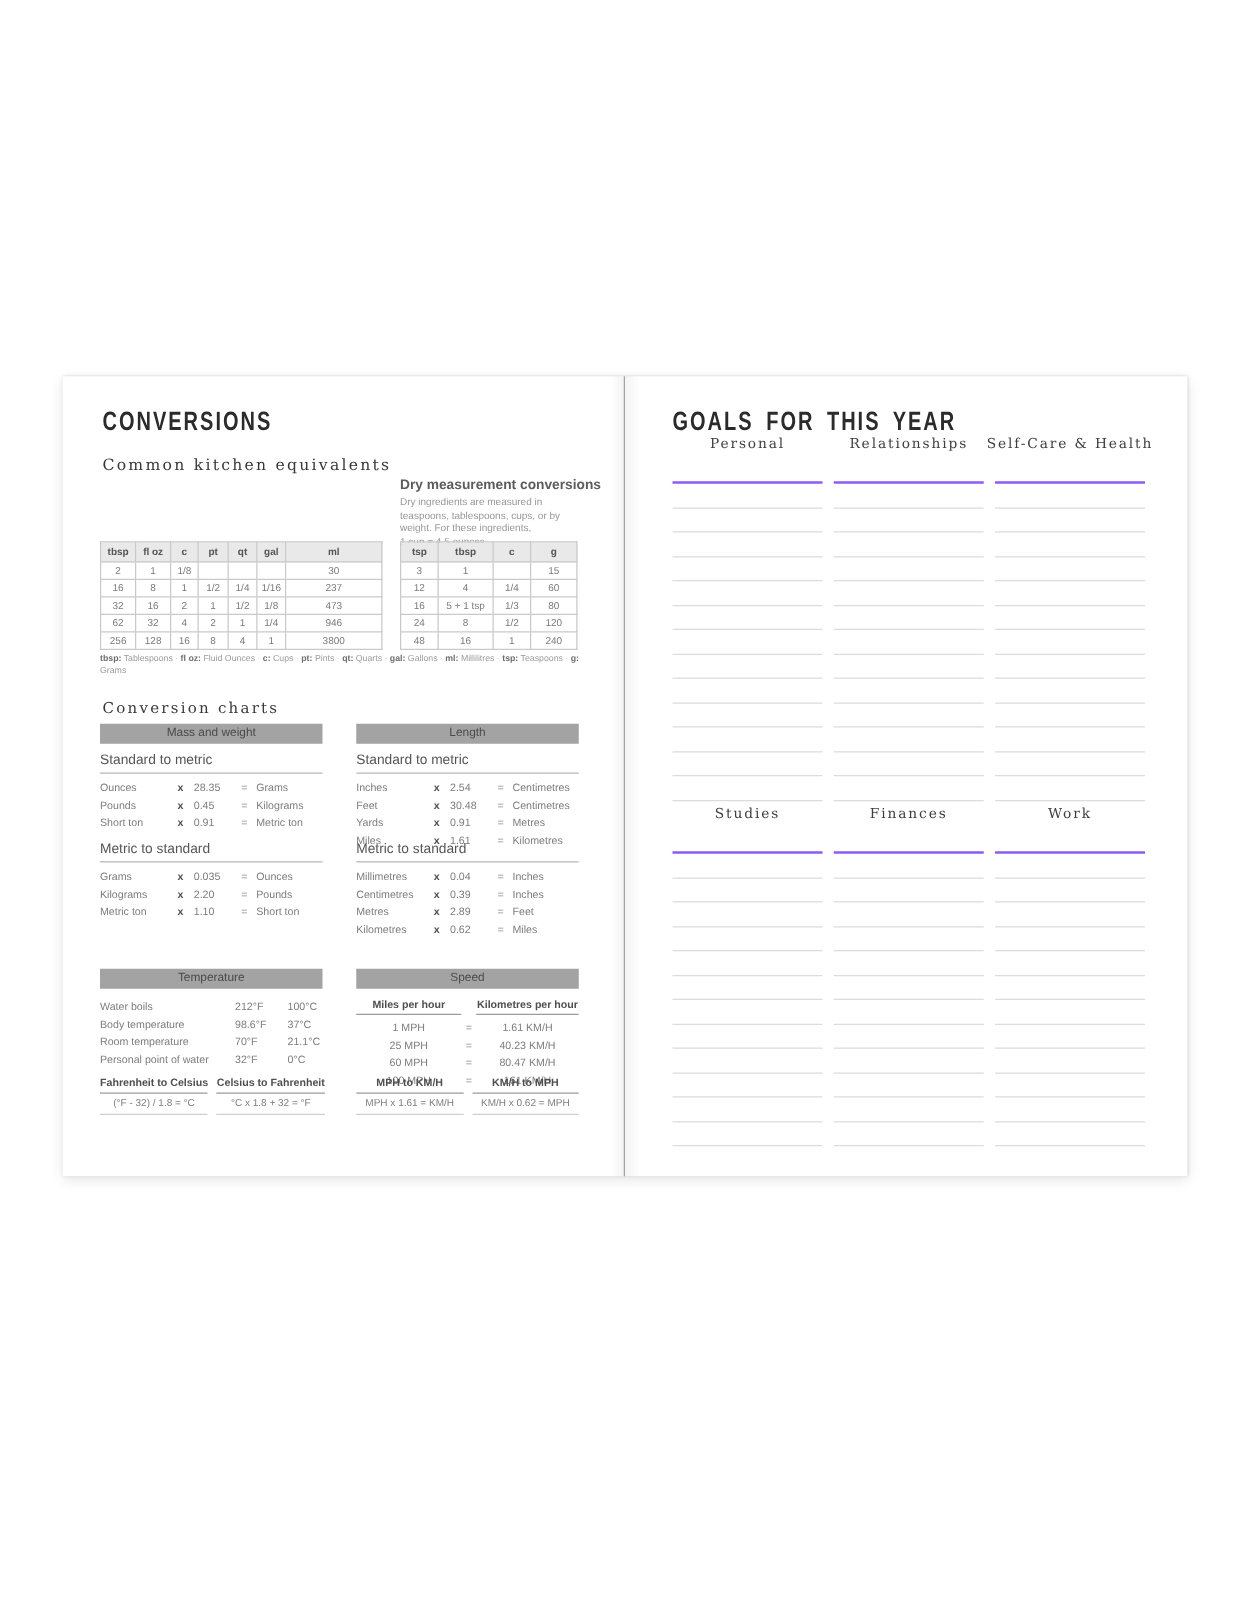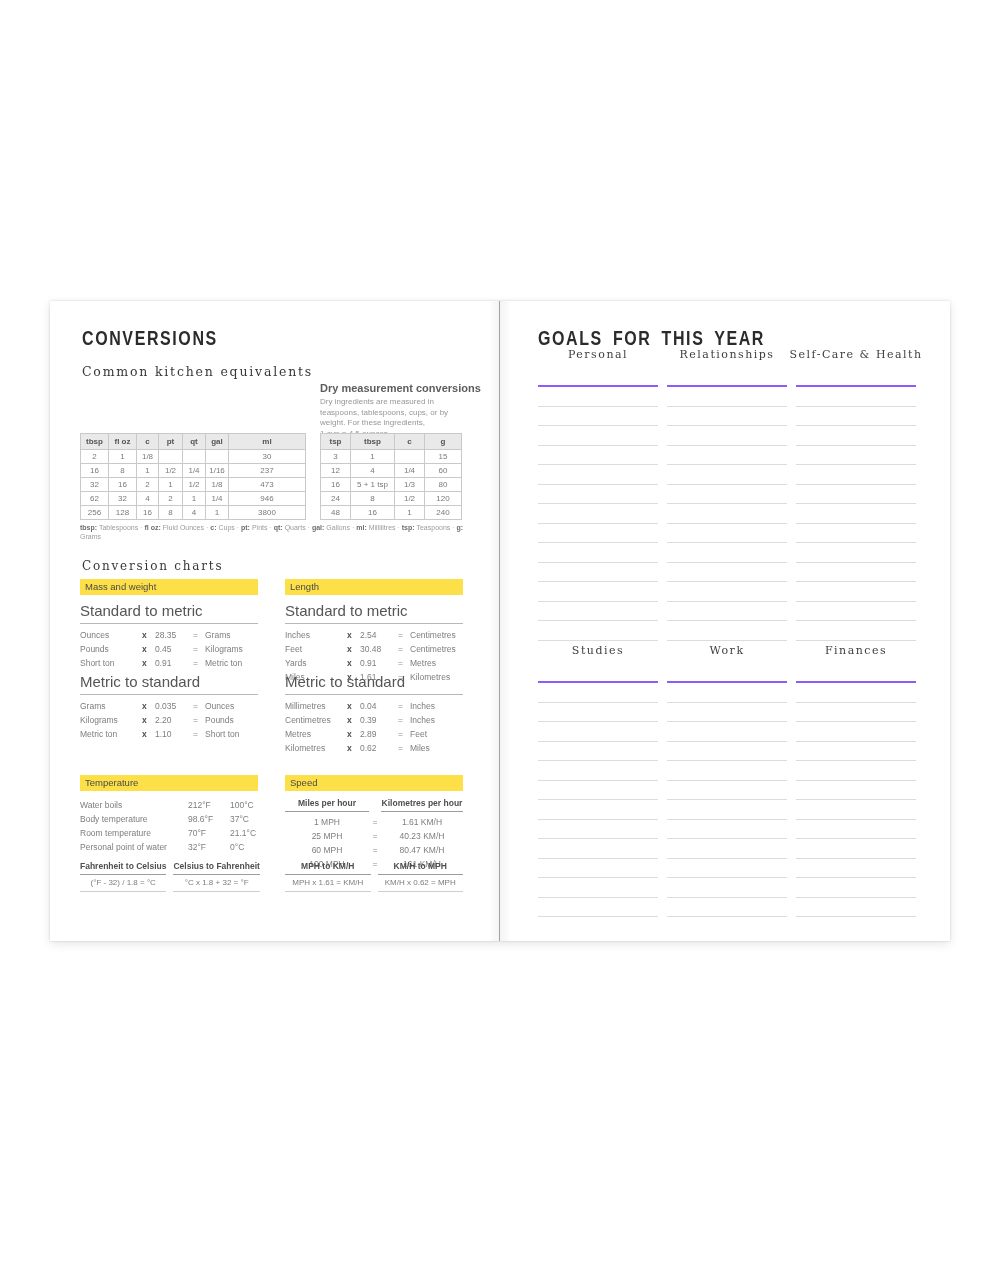--- a/index.html
+++ b/index.html
@@ -46,22 +46,22 @@
   .conv-table td{border:1px solid #c9c9c9;height:13px;padding:0 1px;}
 
   .legend{position:absolute;left:30px;top:222px;width:405px;font-size:7px;color:#9b9b9b;line-height:9px;}
   .legend b{color:#6e6e6e;}
   .lg::after{content:"  ·  ";color:#bdbdbd;}
   .lg:last-child::after{content:"";}
 
   .charts-head{position:absolute;left:32px;top:258px;font-size:12px;letter-spacing:1.8px;color:#383838;}
 
   .block{position:absolute;width:178px;}
-  .sec-bar{background:#fde047;font-size:9.5px;color:#4a4a4a;padding:2px 5px 3px;margin-bottom:7px;}
-  .sub-head{font-size:15px;color:#555;padding-bottom:4px;border-bottom:1px solid #b8b8b8;}
+  .sec-bar{background:#a3a3a3;font-size:9.5px;color:#4a4a4a;padding:2px 5px 3px;margin-bottom:7px;text-align:center;}
+  .sub-head{font-size:11px;color:#555;padding-bottom:4px;border-bottom:1px solid #b8b8b8;}
   .crows{margin-top:4px;}
   .crow{display:grid;grid-template-columns:62px 13px 38px 12px auto;font-size:8.5px;color:#7d7d7d;height:14px;align-items:center;}
   .c-x{font-weight:700;color:#4f4f4f;}
   .c-eq{color:#8f8f8f;}
 
   .trows{margin-top:6px;}
   .trow{display:grid;grid-template-columns:108px 42px auto;font-size:8.5px;color:#7d7d7d;height:14px;align-items:center;}
 
   .sp-heads{display:grid;grid-template-columns:84px 12px 82px;margin-top:4px;}
   .sp-heads span{font-size:8.5px;font-weight:700;color:#4f4f4f;text-align:center;border-bottom:1px solid #9c9c9c;padding-bottom:3px;}
@@ -539,37 +539,37 @@
           <div class="rule"></div>
           <div class="rule"></div>
           <div class="rule"></div>
           <div class="rule"></div>
           <div class="rule"></div>
           <div class="rule"></div>
           <div class="rule"></div>
         </div>
 
         <div class="goal-col">
+          <div class="goal-head">Finances</div>
+          <div class="rule"></div>
+          <div class="rule"></div>
+          <div class="rule"></div>
+          <div class="rule"></div>
+          <div class="rule"></div>
+          <div class="rule"></div>
+          <div class="rule"></div>
+          <div class="rule"></div>
+          <div class="rule"></div>
+          <div class="rule"></div>
+          <div class="rule"></div>
+          <div class="rule"></div>
+        </div>
+
+        <div class="goal-col">
           <div class="goal-head">Work</div>
-          <div class="rule"></div>
-          <div class="rule"></div>
-          <div class="rule"></div>
-          <div class="rule"></div>
-          <div class="rule"></div>
-          <div class="rule"></div>
-          <div class="rule"></div>
-          <div class="rule"></div>
-          <div class="rule"></div>
-          <div class="rule"></div>
-          <div class="rule"></div>
-          <div class="rule"></div>
-        </div>
-
-        <div class="goal-col">
-          <div class="goal-head">Finances</div>
           <div class="rule"></div>
           <div class="rule"></div>
           <div class="rule"></div>
           <div class="rule"></div>
           <div class="rule"></div>
           <div class="rule"></div>
           <div class="rule"></div>
           <div class="rule"></div>
           <div class="rule"></div>
           <div class="rule"></div>

